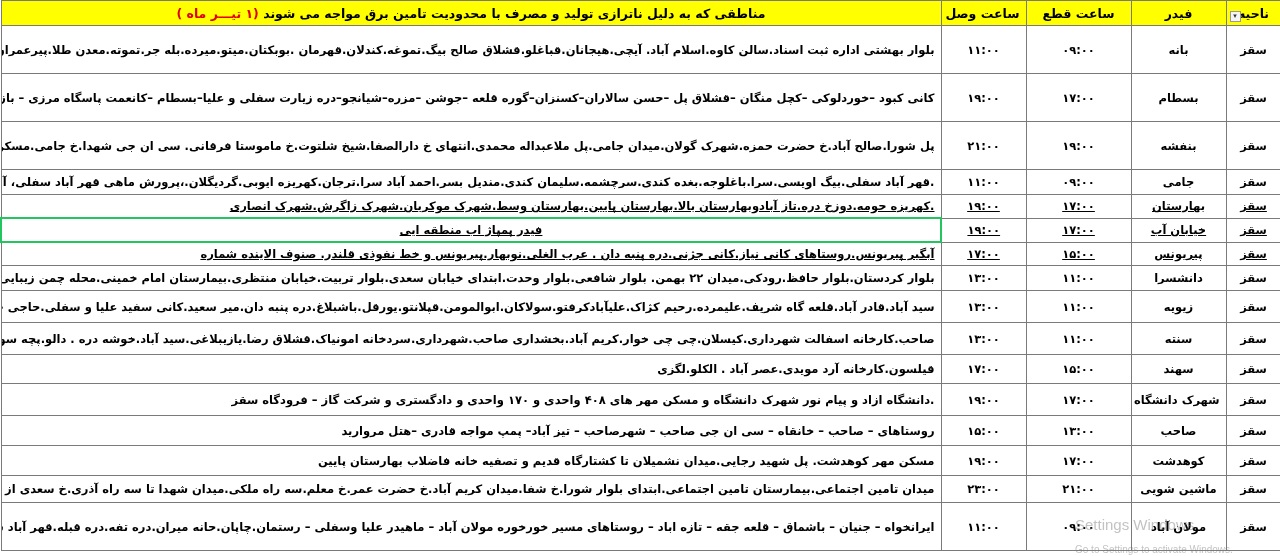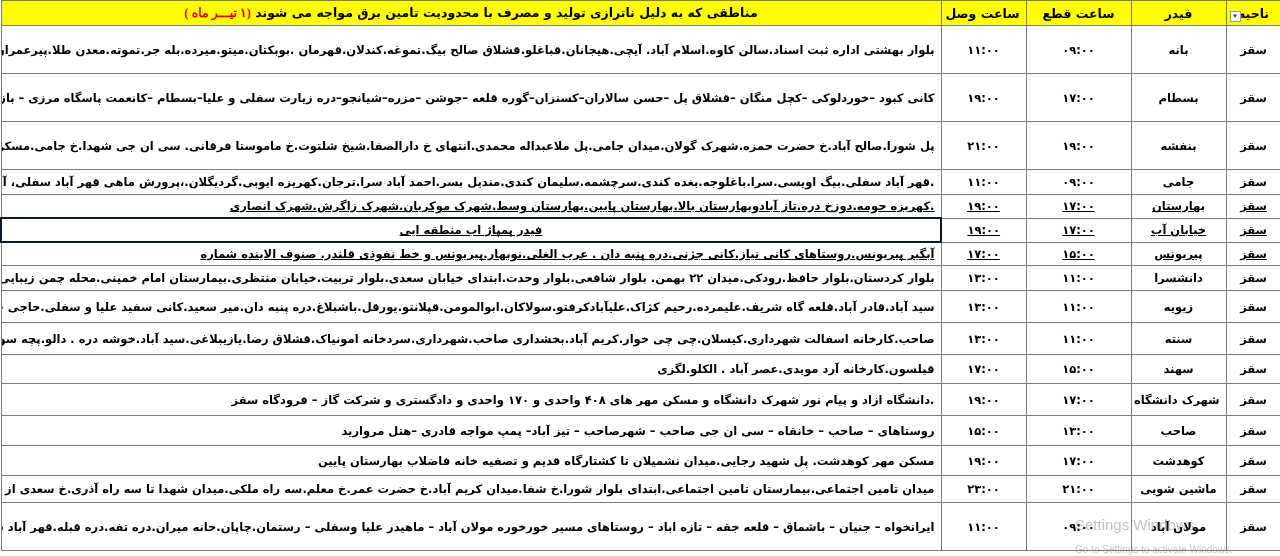--- a/index.html
+++ b/index.html
@@ -22,30 +22,30 @@
       white-space: nowrap;
     }
     table.sheet th {
       background: #ffff00;
       height: 24px;
       font-size: 12.5px;
       text-align: center;
       position: relative;
     }
     th.desc-head { text-align: right; padding-right: 10px; }
-    th.desc-head .hl { color: #e00000; font-family: Liberation Serif, serif; }
+    th.desc-head .hl { color: #e00000; }
     .filter-btn {
       position: absolute; left: 3px; bottom: 3px;
       width: 9px; height: 9px; border: 1px solid #999; background: #f4f4f4;
       font-size: 7px; line-height: 9px; text-align: center; color: #333; font-weight: normal;
     }
     td.c { text-align: center; }
     td.desc { text-align: right; line-height: 22px; white-space: normal; padding-right: 10px; }
     td.desc.single { white-space: nowrap; }
-    tr.boxed td.desc { border: 2px solid #0f172a; }
+    tr.boxed td.desc { border: 2px solid #22c55e; }
     tr.r2 td { height: 47px; }
     tr.r1 td { height: 24px; }
     tr.r1s td { height: 22px; text-decoration: underline; }
     .watermark {
       position: absolute; left: 1075px; top: 516px;
       color: rgba(120,120,120,0.45); font-family: "Liberation Sans", sans-serif;
       pointer-events: none; direction: ltr;
     }
     .watermark .w1 { font-size: 15px; }
     .watermark .w2 { font-size: 10px; margin-top: 11px; }

